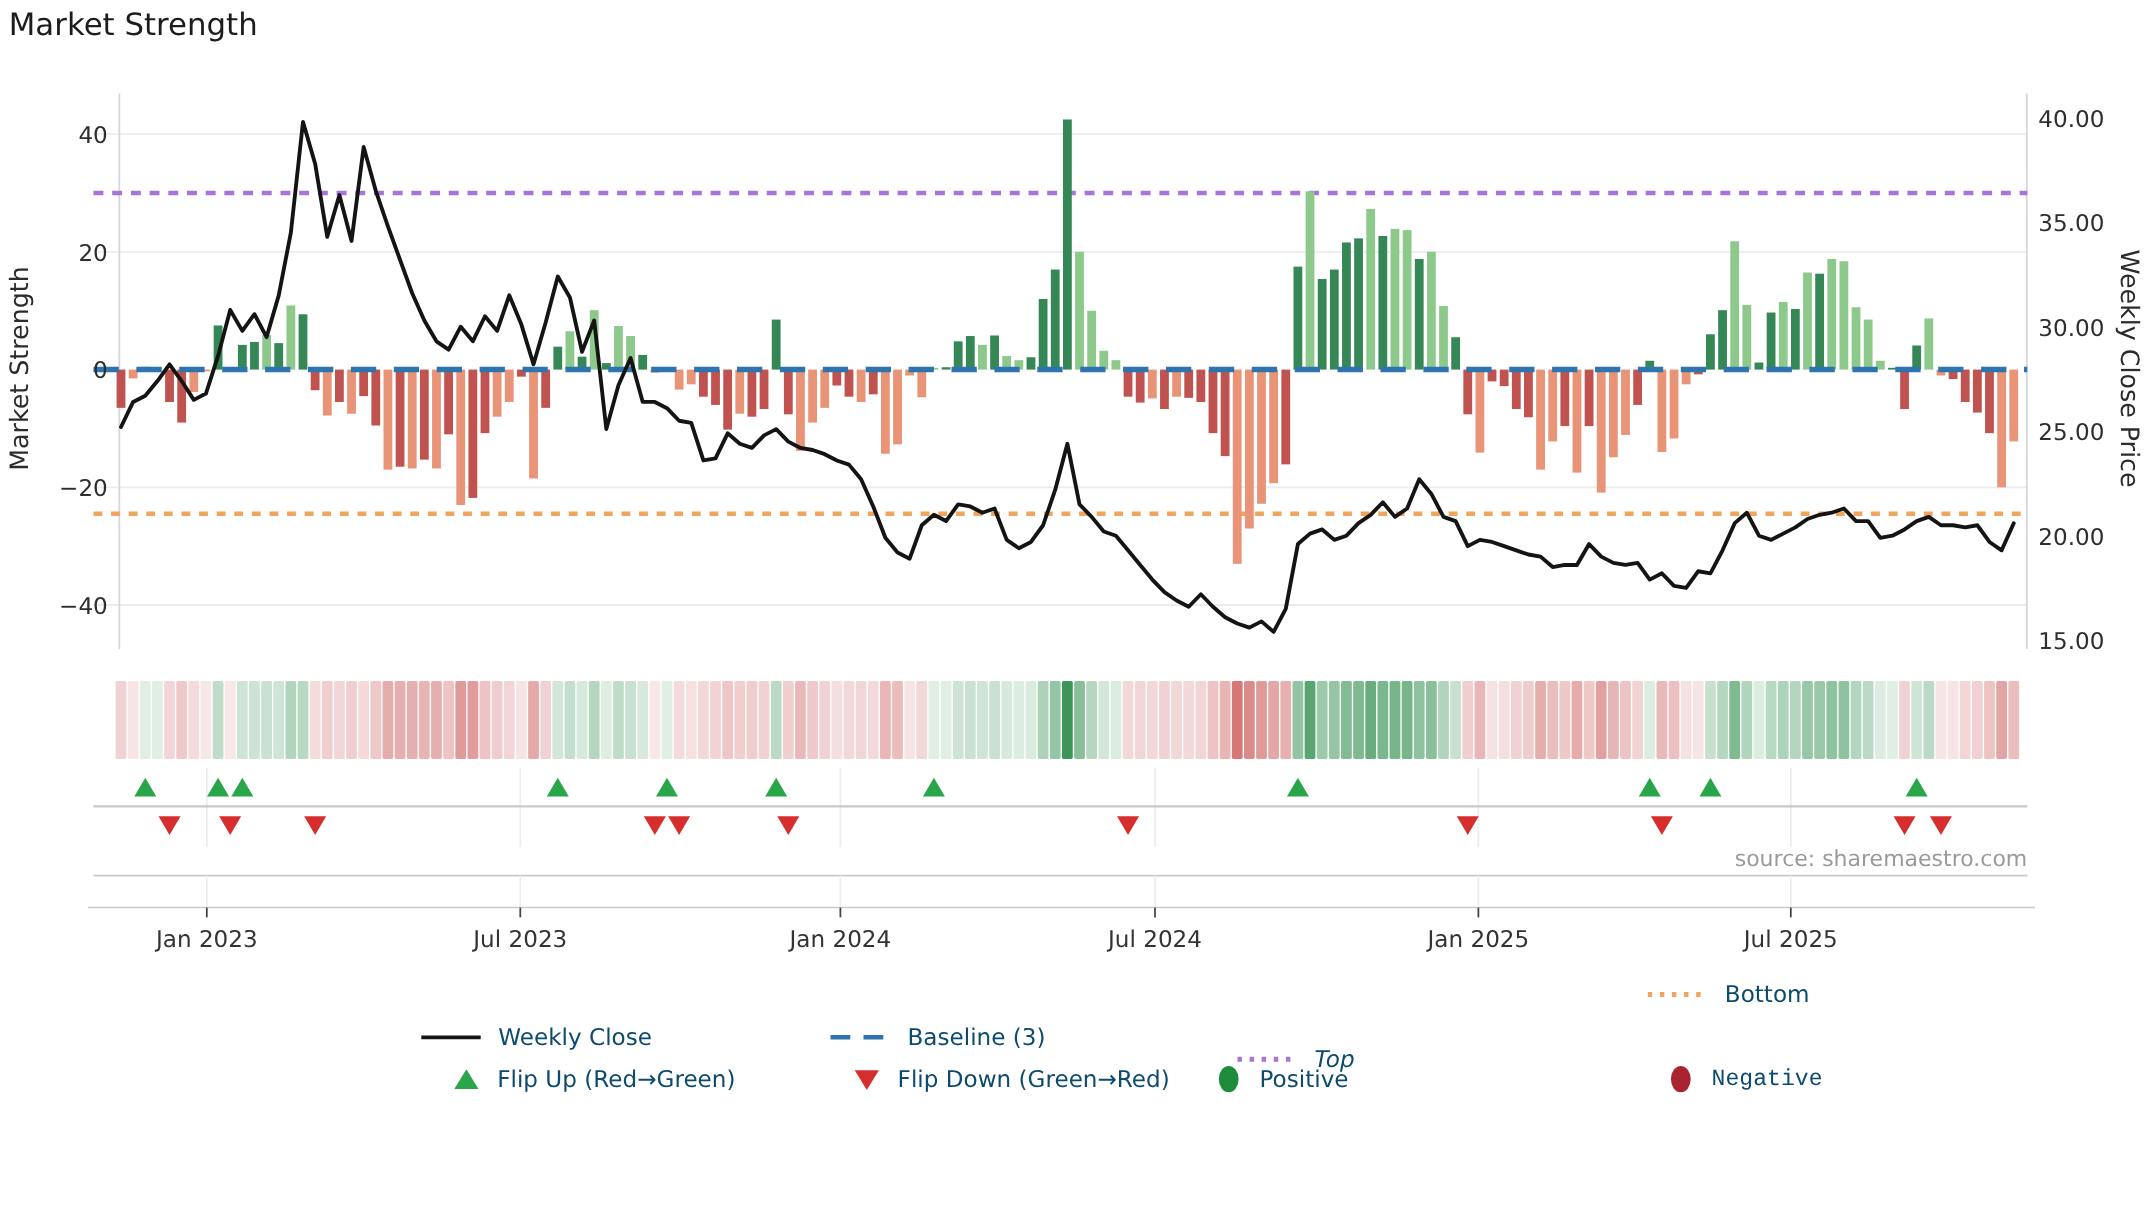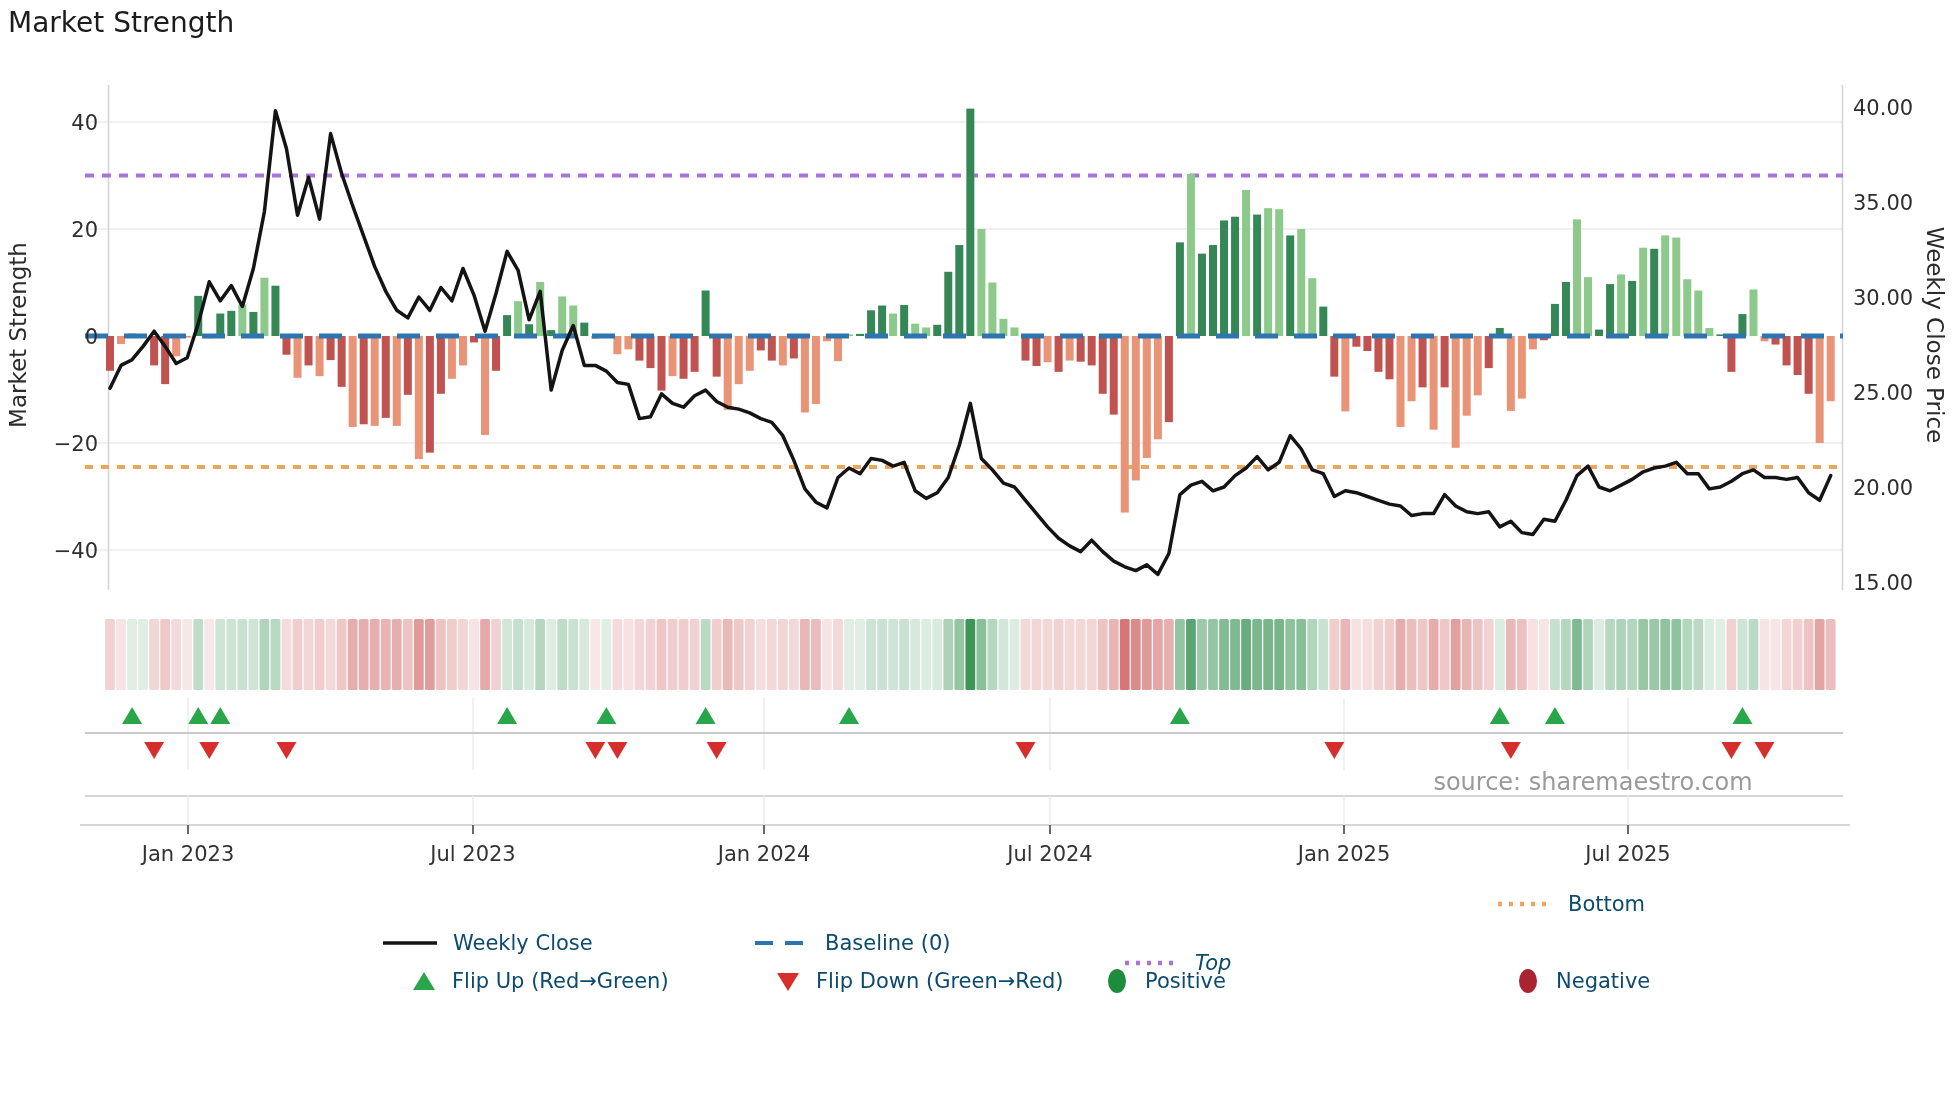--- a/index.html
+++ b/index.html
@@ -5,22 +5,22 @@
   html,body{margin:0;padding:0;background:#fff;}
   .figure{position:relative;width:1960px;height:1102px;background:#fff;
           font-family:"DejaVu Sans","Liberation Sans",sans-serif;overflow:hidden;}
   .title{position:absolute;left:8px;top:6px;font-size:28px;color:#1c1c1c;}
   #plot{position:absolute;left:0;top:0;width:1960px;height:1102px;
         font-family:"DejaVu Sans","Liberation Sans",sans-serif;}
   .y-label-left{position:absolute;left:-112px;top:322px;width:260px;text-align:center;
         transform:rotate(-90deg);font-size:23px;color:#2b2b2b;}
   .y-label-right{position:absolute;left:1800px;top:322px;width:270px;text-align:center;
         transform:rotate(90deg);font-size:23px;color:#2b2b2b;}
-  .source{position:absolute;left:1343px;top:768px;width:500px;text-align:center;
-        font-size:24px;color:#9a9a9a;}
+  .source{position:absolute;left:1343px;top:768px;width:500px;text-align:right;
+        font-size:20px;color:#9a9a9a;}
   .legend-item{position:absolute;display:flex;align-items:center;height:30px;}
   .legend-item .lab{margin-left:14px;font-size:21px;color:#0c4a6e;white-space:nowrap;}
   .legend-item svg{display:block;}
 </style>
 </head>
 <body>
 
 <div class="figure">
 
   <svg id="plot" viewBox="0 0 1960 1102">
@@ -418,21 +418,21 @@
   <div class="legend-item" style="left:381px;top:928px;">
     <svg width="58" height="26">
       <line x1="2" y1="13" x2="56" y2="13" stroke="#141414" stroke-width="3.5"></line>
       </svg>
     <span class="lab">Weekly Close</span>
   </div>
   <div class="legend-item" style="left:753px;top:928px;">
     <svg width="58" height="26">
       <line x1="2" y1="13" x2="56" y2="13" stroke="#2e75b0" stroke-width="4" stroke-dasharray="18 12"></line>
       </svg>
-    <span class="lab">Baseline (0)</span>
+    <span class="lab">Baseline (3)</span>
   </div>
   <div class="legend-item" style="left:1123px;top:948px;font-style:italic;">
     <svg width="58" height="26">
       <line x1="2" y1="13" x2="56" y2="13" stroke="#a874d9" stroke-width="4.5" stroke-dasharray="4 7"></line>
       </svg>
     <span class="lab">Top</span>
   </div>
   <div class="legend-item" style="left:1496px;top:889px;">
     <svg width="58" height="26">
       <line x1="2" y1="13" x2="56" y2="13" stroke="#f0a45e" stroke-width="4.5" stroke-dasharray="4 7"></line>
@@ -451,20 +451,20 @@
       <polygon points="3,5 25,5 14,23" fill="#d62e2c"></polygon>
       </svg>
     <span class="lab">Flip Down (Green→Red)</span>
   </div>
   <div class="legend-item" style="left:1103px;top:966px;">
     <svg width="28" height="28">
       <ellipse cx="14" cy="14" rx="9" ry="12" fill="#1f8b3c"></ellipse>
       </svg>
     <span class="lab">Positive</span>
   </div>
-  <div class="legend-item" style="left:1514px;top:966px;">
+  <div class="legend-item" style="left:1514px;top:966px;font-family:Liberation Mono, monospace;">
     <svg width="28" height="28">
       <ellipse cx="14" cy="14" rx="9" ry="12" fill="#a92430"></ellipse>
       </svg>
     <span class="lab">Negative</span>
   </div>
 
 </div>
 
 </body></html>

